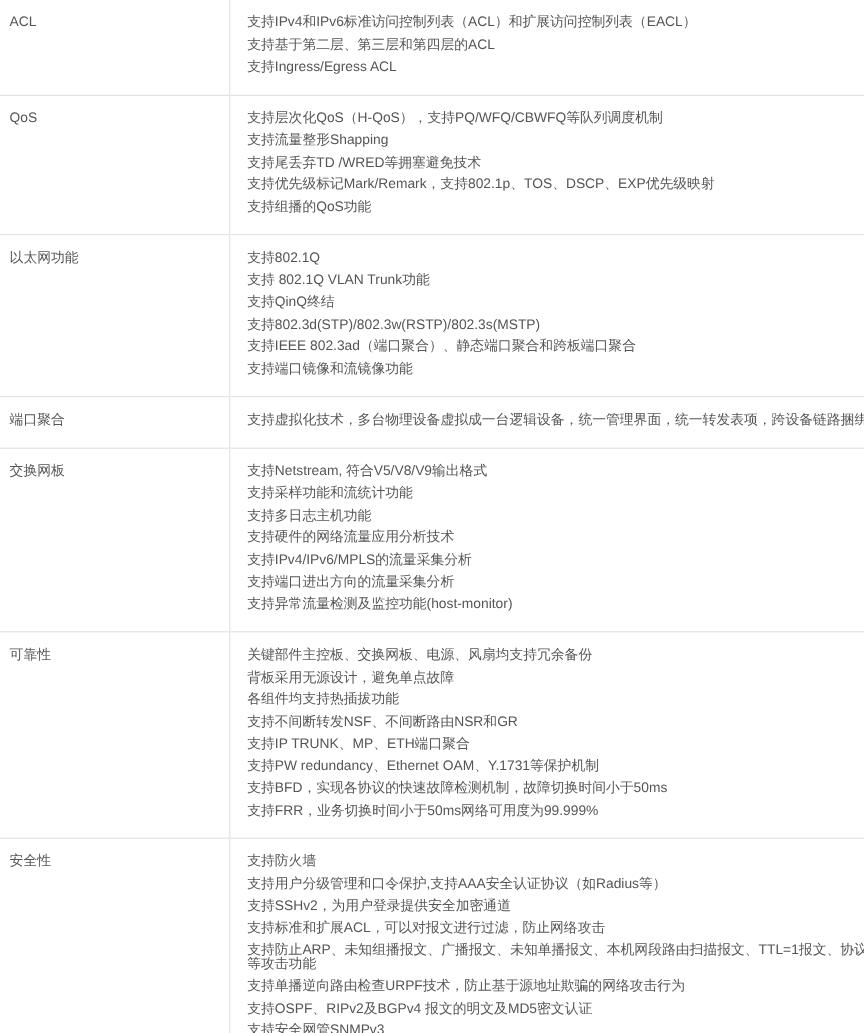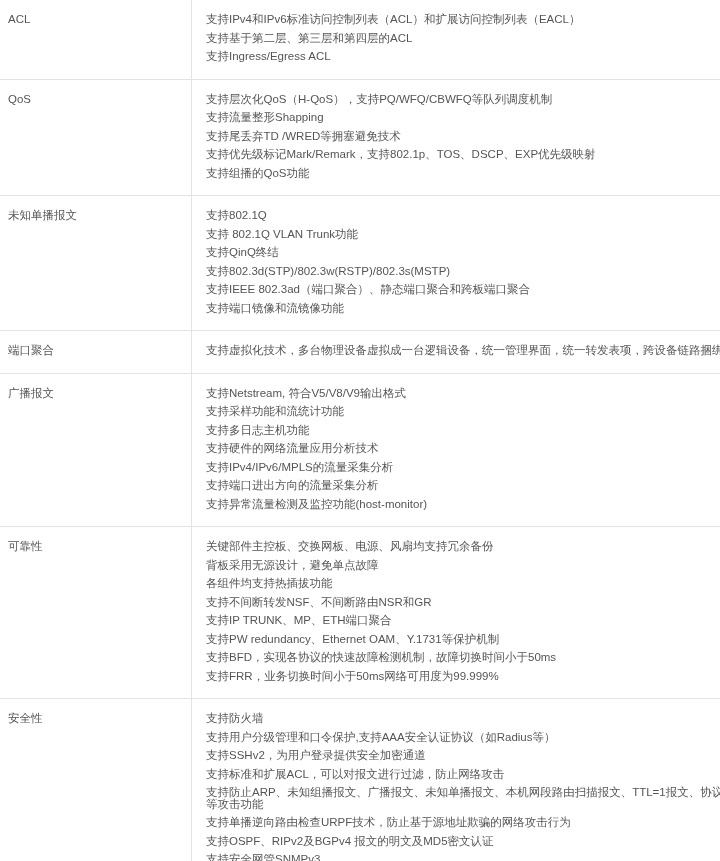--- a/index.html
+++ b/index.html
@@ -75,42 +75,42 @@
       <td class="feat-cell">
         <div class="feat-line">支持层次化QoS（H-QoS），支持PQ/WFQ/CBWFQ等队列调度机制</div>
         <div class="feat-line">支持流量整形Shapping</div>
         <div class="feat-line">支持尾丢弃TD /WRED等拥塞避免技术</div>
         <div class="feat-line">支持优先级标记Mark/Remark，支持802.1p、TOS、DSCP、EXP优先级映射</div>
         <div class="feat-line">支持组播的QoS功能</div>
       </td>
     </tr>
     <tr>
       <td class="cat-cell">
-        <span class="cat-label">未知单播报文</span>
+        <span class="cat-label">以太网功能</span>
       </td>
       <td class="feat-cell">
         <div class="feat-line">支持802.1Q</div>
         <div class="feat-line">支持 802.1Q VLAN Trunk功能</div>
         <div class="feat-line">支持QinQ终结</div>
         <div class="feat-line">支持802.3d(STP)/802.3w(RSTP)/802.3s(MSTP)</div>
         <div class="feat-line">支持IEEE 802.3ad（端口聚合）、静态端口聚合和跨板端口聚合</div>
         <div class="feat-line">支持端口镜像和流镜像功能</div>
       </td>
     </tr>
     <tr>
       <td class="cat-cell">
         <span class="cat-label">端口聚合</span>
       </td>
       <td class="feat-cell">
         <div class="feat-line">支持虚拟化技术，多台物理设备虚拟成一台逻辑设备，统一管理界面，统一转发表项，跨设备链路捆绑</div>
       </td>
     </tr>
     <tr>
       <td class="cat-cell">
-        <span class="cat-label">广播报文</span>
+        <span class="cat-label">交换网板</span>
       </td>
       <td class="feat-cell">
         <div class="feat-line">支持Netstream, 符合V5/V8/V9输出格式</div>
         <div class="feat-line">支持采样功能和流统计功能</div>
         <div class="feat-line">支持多日志主机功能</div>
         <div class="feat-line">支持硬件的网络流量应用分析技术</div>
         <div class="feat-line">支持IPv4/IPv6/MPLS的流量采集分析</div>
         <div class="feat-line">支持端口进出方向的流量采集分析</div>
         <div class="feat-line">支持异常流量检测及监控功能(host-monitor)</div>
       </td>

